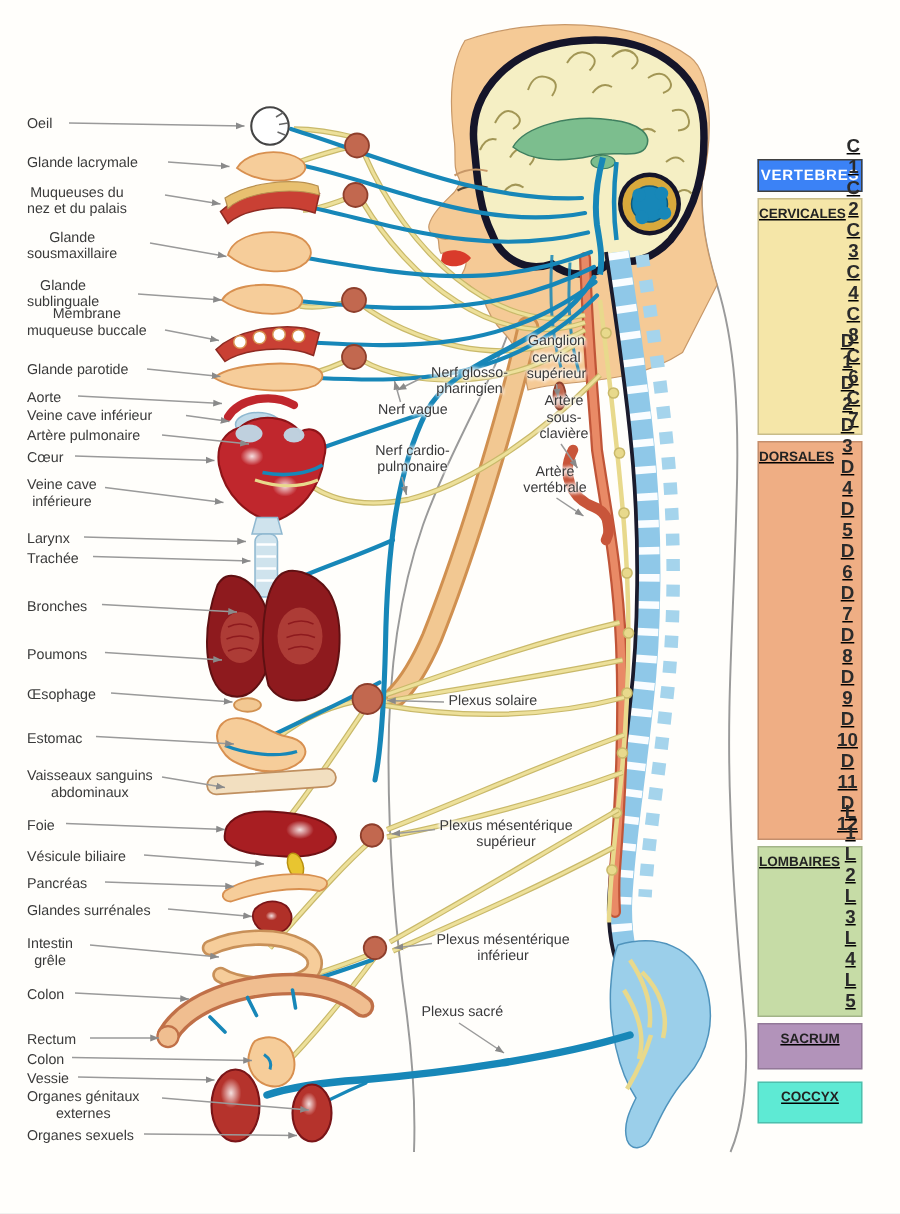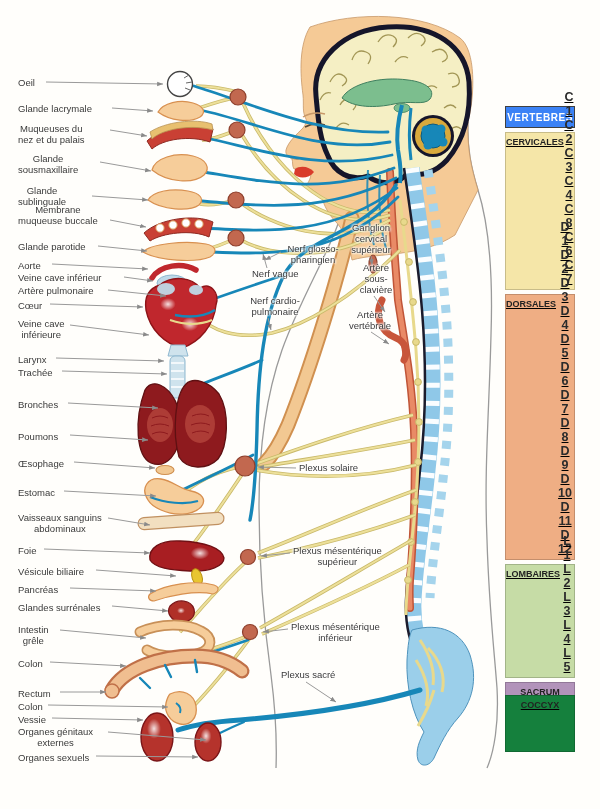--- a/index.html
+++ b/index.html
@@ -17,21 +17,21 @@
                  display:flex;align-items:center;justify-content:center;
                  letter-spacing:.5px;border:1px solid #404040;box-sizing:border-box;}
   .sec-title{font-size:9px;font-weight:bold;color:#222;text-align:center;padding-top:4px;}
   .sec-items{flex:1;display:flex;flex-direction:column;justify-content:flex-end;
              padding-bottom:3px;}
   .legend-item{font-size:12.5px;font-weight:bold;color:#2b2b2b;text-align:center;}
   .sec-cervicales{background:#F5E6A8;top:132px;height:158px;}
   .sec-dorsales{background:#EFAE84;top:294px;height:266px;}
   .sec-lombaires{background:#C6DCA6;top:564px;height:114px;}
   .sec-sacrum{background:#B293BA;top:682px;height:31px;justify-content:center;}
-  .sec-coccyx{background:#15803d;top:695px;height:57px;justify-content:center;}
+  .sec-coccyx{background:#5eead4;top:721px;height:28px;justify-content:center;}
 </style>
 </head>
 <body>
 
 <div class="stage">
 
 <svg width="600" height="809" viewBox="0 0 600 809">
   <defs>
     <marker id="arr" viewBox="0 0 10 10" refX="9" refY="5" markerWidth="6.5" markerHeight="6.5" orient="auto">
       <path d="M0,1.5 L9,5 L0,8.5 z" fill="#8a8a8a"></path>

